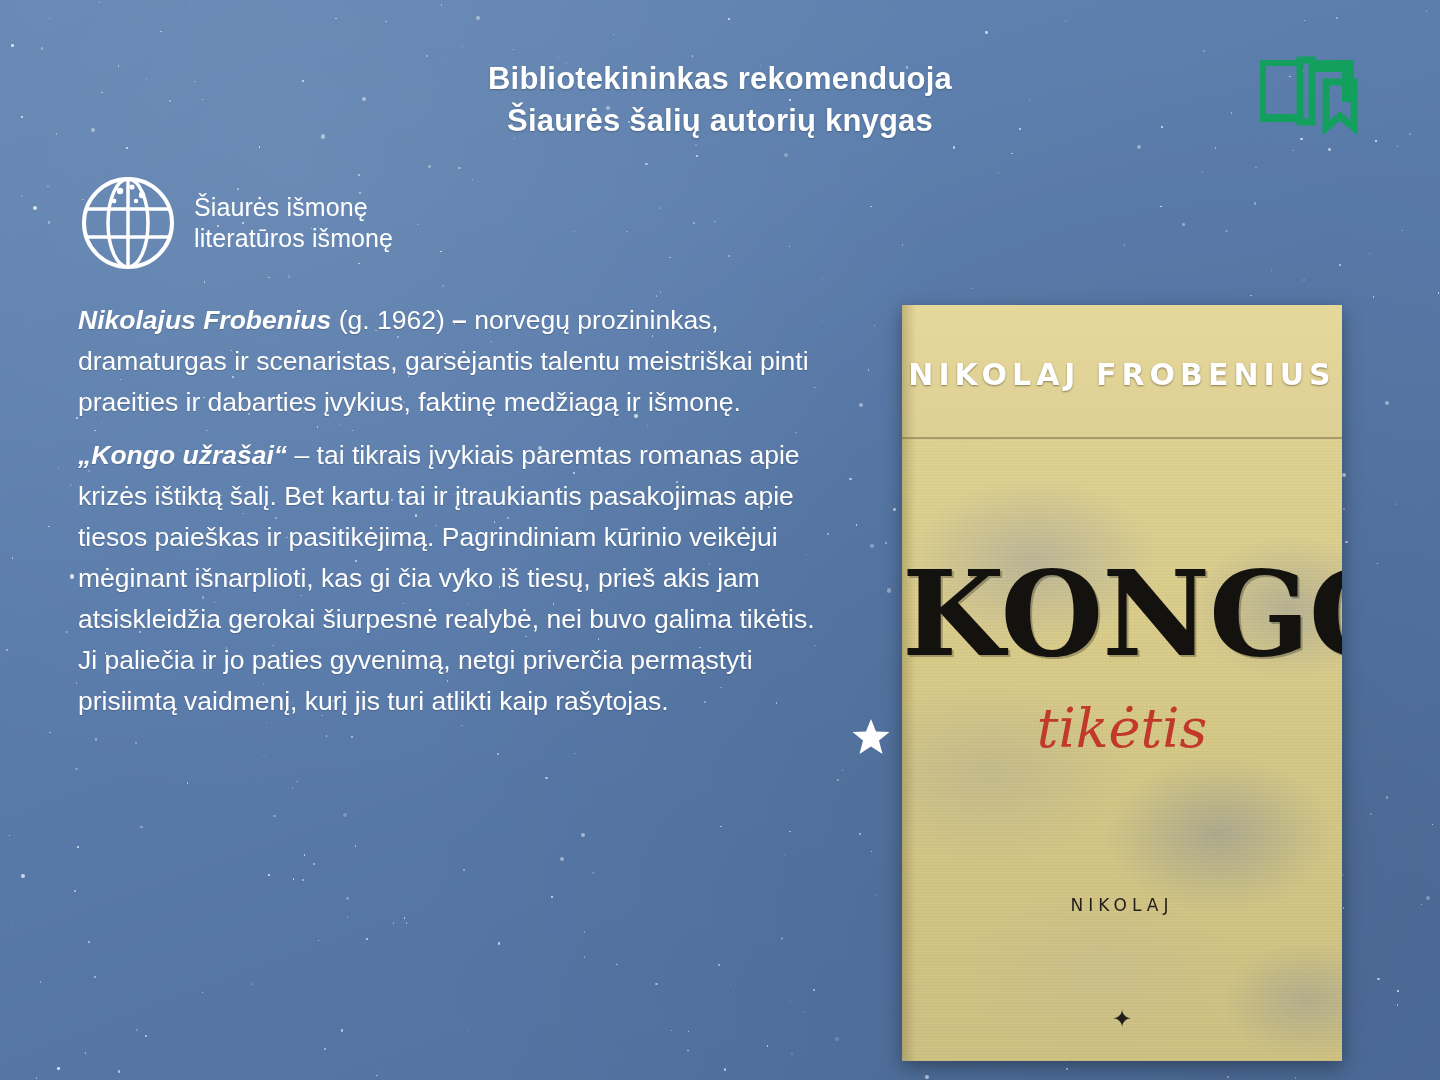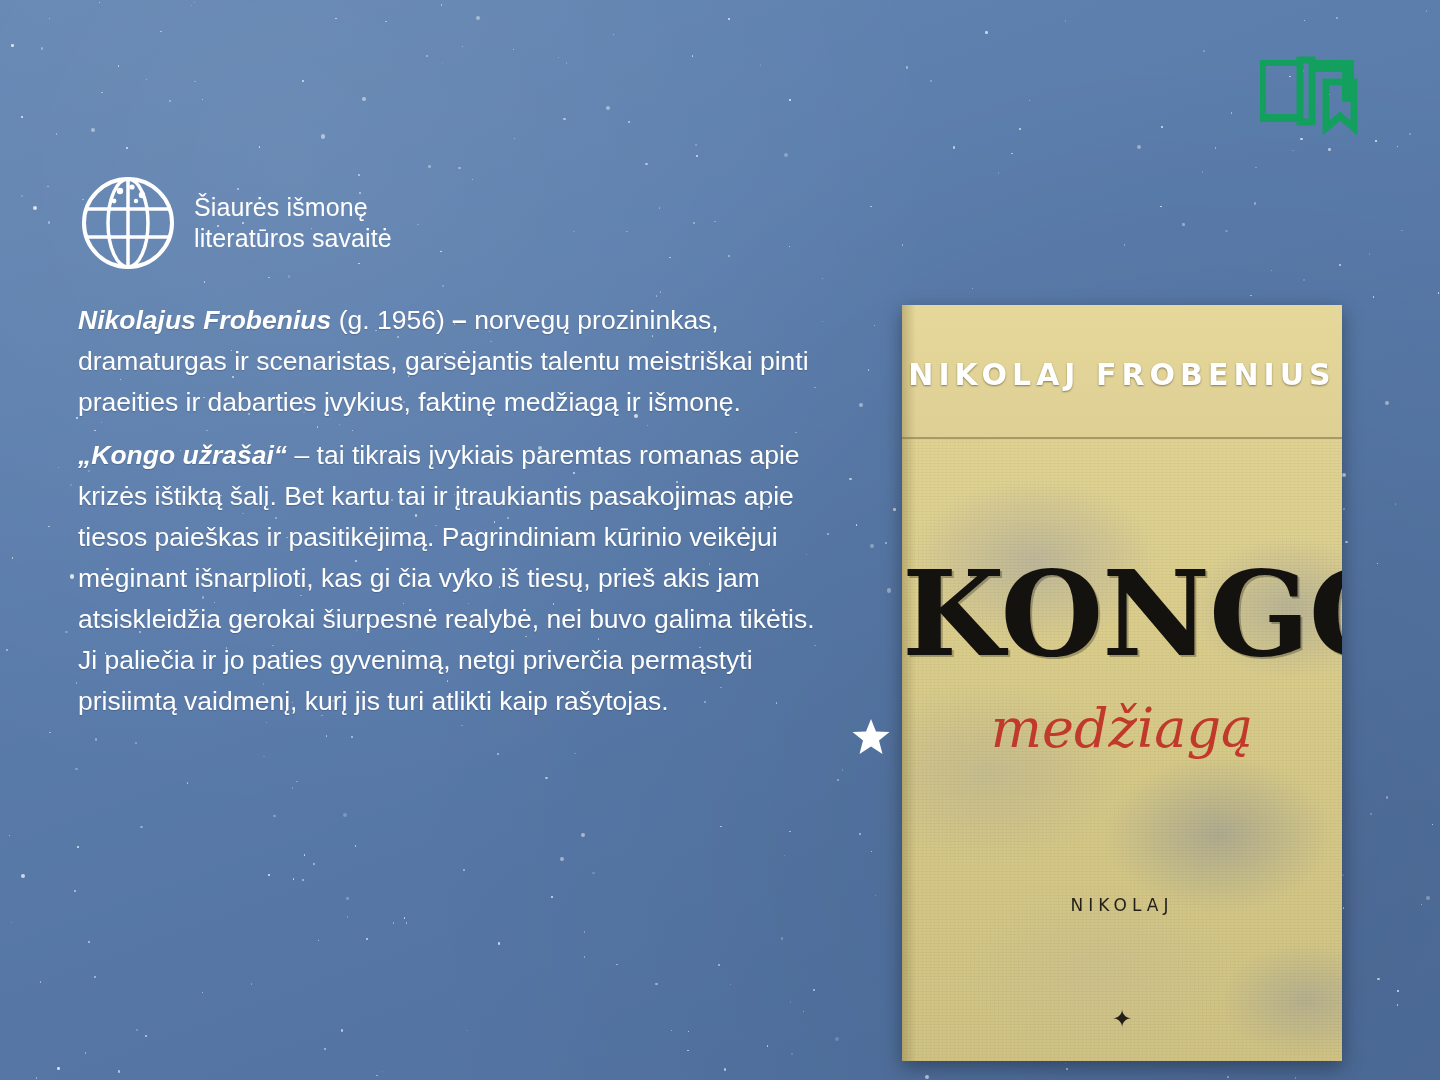--- a/index.html
+++ b/index.html
@@ -657,20 +657,24 @@
       <i style="left:1341.7px;top:472.7px;width:4.2px;height:4.2px;opacity:0.65"></i>
       <i style="left:233.4px;top:534.9px;width:1.6px;height:1.6px;opacity:0.51"></i>
       <i style="left:1182.1px;top:223.2px;width:2.6px;height:2.6px;opacity:0.38"></i>
       <i style="left:836.8px;top:778.5px;width:2.6px;height:2.6px;opacity:0.48"></i>
       <i style="left:498.9px;top:586.0px;width:1.6px;height:1.6px;opacity:0.77"></i>
       <i style="left:789.4px;top:830.7px;width:1.6px;height:1.6px;opacity:0.56"></i>
       <i style="left:669.0px;top:256.6px;width:1.6px;height:1.6px;opacity:0.60"></i>
       <i style="left:10.5px;top:921.5px;width:1.6px;height:1.6px;opacity:0.30"></i>
     </div>
 
+  <div class="header">
+    <div class="line">Bibliotekininkas rekomenduoja</div>
+    <div class="line">Šiaurės šalių autorių knygas</div>
+  </div>
 
   <div class="corner-logo">
     <svg viewBox="0 0 108 90" width="108" height="90">
       <path d="M6 8 H46 V14 H12 V62 H46 V70 H6 Z" fill="#13a05e"></path>
       <path d="M46 8 H58 V70 H46 Z" fill="none" stroke="#13a05e" stroke-width="7"></path>
       <path d="M58 8 H100 V50 H88 V20 H58 Z" fill="#13a05e"></path>
       <path d="M72 30 H100 V76 L86 64 L72 76 Z" fill="none" stroke="#13a05e" stroke-width="7"></path>
     </svg>
   </div>
 
@@ -684,46 +688,46 @@
         <line x1="48" y1="4" x2="48" y2="92" stroke="#ffffff" stroke-width="3.5"></line>
         <circle cx="40" cy="16" r="3.2" fill="#ffffff"></circle>
         <circle cx="52" cy="12" r="2.6" fill="#ffffff"></circle>
         <circle cx="62" cy="20" r="3.2" fill="#ffffff"></circle>
         <circle cx="34" cy="26" r="2.4" fill="#ffffff"></circle>
         <circle cx="56" cy="26" r="2.2" fill="#ffffff"></circle>
       </svg>
     </div>
     <div class="brand-text">
       <div>Šiaurės išmonę</div>
-      <div>literatūros savaitė</div>
+      <div>literatūros išmonę</div>
     </div>
   </div>
 
   <div class="copy">
     <p>
       <span class="au">Nikolajus Frobenius</span>
-      <span>(g. 1956)</span>
+      <span>(g. 1962)</span>
       <span class="dash-bold">–</span><span> norvegų prozininkas, dramaturgas ir scenaristas, garsėjantis talentu meistriškai pinti praeities ir dabarties įvykius, faktinę medžiagą ir išmonę.</span>
     </p>
     <p>
       <span class="title">„Kongo užrašai“</span><span> – tai tikrais įvykiais paremtas romanas apie krizės ištiktą šalį. Bet kartu tai ir įtraukiantis pasakojimas apie tiesos paieškas ir pasitikėjimą. Pagrindiniam kūrinio veikėjui mėginant išnarplioti, kas gi čia vyko iš tiesų, prieš akis jam atsiskleidžia gerokai šiurpesnė realybė, nei buvo galima tikėtis. Ji paliečia ir jo paties gyvenimą, netgi priverčia permąstyti prisiimtą vaidmenį, kurį jis turi atlikti kaip rašytojas.</span>
     </p>
   </div>
 
   <div class="star-mark">
     <svg viewBox="0 0 38 38" width="38" height="38">
       <polygon points="19,1 24,13.5 37.5,14 27,22.5 30.5,36 19,28.5 7.5,36 11,22.5 0.5,14 14,13.5" fill="#ffffff"></polygon>
     </svg>
   </div>
 
   <div class="cover">
     <div class="camo"></div>
     <div class="grain"></div>
     <div class="topband"></div>
     <div class="edge"></div>
     <div class="author">NIKOLAJ FROBENIUS</div>
     <div class="maintitle">KONGO</div>
-    <div class="subtitle">medžiagą</div>
+    <div class="subtitle">tikėtis</div>
     <div class="genre">NIKOLAJ</div>
     <div class="pub">✦</div>
   </div>
 
 </div>
 
 </body></html>

